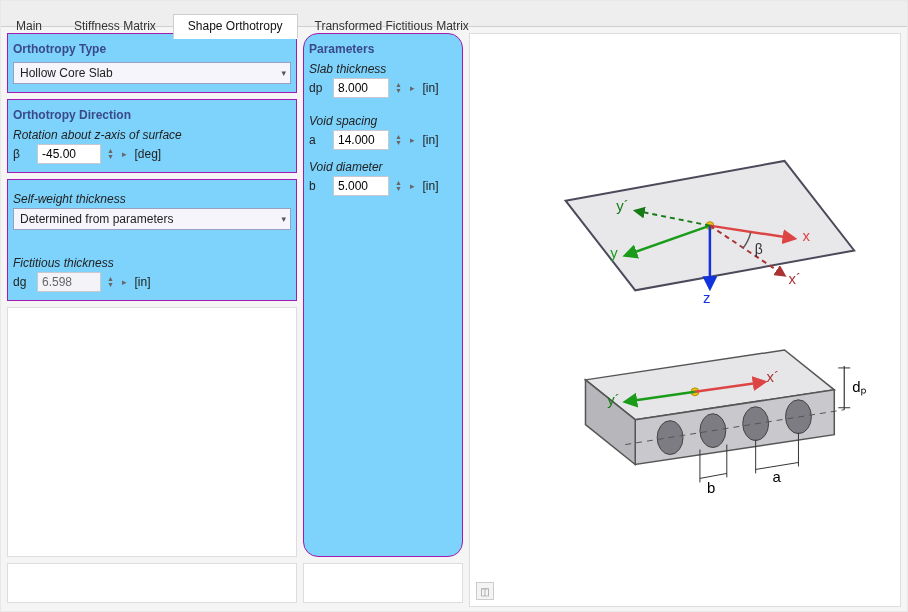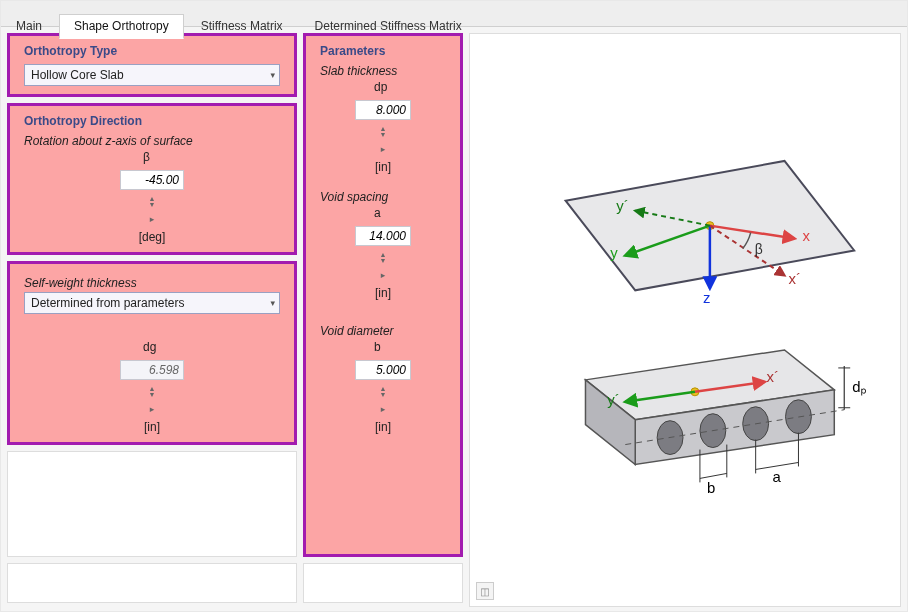--- a/index.html
+++ b/index.html
@@ -46,23 +46,23 @@
   }
   .col-left, .col-mid, .col-right {
     display: flex;
     flex-direction: column;
     gap: 6px;
   }
   .col-left { width: 290px; }
   .col-mid  { width: 160px; }
   .col-right { flex: 1; }
   .panel {
-    background: #fca5a5;
-    border: 3px solid #a21caf;
-    padding: 8px 14px;
+    background: #7dd3fc;
+    border: 1px solid #a21caf;
+    padding: 8px 5px;
   }
   .panel-title {
     color: #3a4a88;
     font-weight: 600;
     margin-bottom: 6px;
   }
   .combo {
     display: flex;
     align-items: center;
     justify-content: space-between;
@@ -70,33 +70,31 @@
     background: #f6f5fb;
     height: 22px;
     padding: 0 4px 0 6px;
     cursor: pointer;
   }
   .row-label { margin: 4px 0 2px; color: #222; font-style: italic; }
   .num-row {
     display: flex;
     align-items: center;
     gap: 6px;
-    flex-direction: column;
   }
   .num-sym { width: 18px; }
   .num-input {
     width: 64px;
     height: 20px;
     border: 1px solid #c8c8d0;
     background: #fff;
-    text-align: right;
+    text-align: left;
     padding: 0 4px;
     font-family: inherit;
     font-size: 12px;
-    font-style: italic;
   }
   .spinner {
     display: flex;
     flex-direction: column;
     line-height: 6px;
     font-size: 7px;
     color: #666;
   }
   .step-btn {
     font-size: 9px;
@@ -108,21 +106,21 @@
   .blank-panel {
     background: #fff;
     border: 1px solid #ddd;
     flex: 1;
   }
   .footer-panel {
     background: #fff;
     border: 1px solid #ddd;
     height: 40px;
   }
-  .col-mid .panel { flex: 0 0 auto; }
+  .col-mid .panel { flex: 0 0 auto; border-radius: 15px; }
   .col-mid .panel.stretch { flex: 1; }
   .preview {
     background: #fff;
     border: 1px solid #ddd;
     flex: 1;
     position: relative;
     padding: 6px;
   }
   .preview svg { width: 100%; height: 100%; }
   .corner-icon {
@@ -140,23 +138,23 @@
     color: #888;
   }
 </style>
 </head>
 <body>
 
 <div class="app">
 
   <div class="tabs">
     <div class="tab">Main</div>
+    <div class="tab">Stiffness Matrix</div>
     <div class="tab active">Shape Orthotropy</div>
-    <div class="tab">Stiffness Matrix</div>
-    <div class="tab">Determined Stiffness Matrix</div>
+    <div class="tab">Transformed Fictitious Matrix</div>
   </div>
 
   <div class="body">
 
     <div class="col-left">
 
       <div class="panel">
         <div class="panel-title">Orthotropy Type</div>
         <div class="combo">
           <span>Hollow Core Slab</span>
@@ -178,20 +176,21 @@
           <span class="unit">[deg]</span>
         </div>
       </div>
 
       <div class="panel">
         <div class="row-label">Self-weight thickness</div>
         <div class="combo" style="margin-bottom:26px;">
           <span>Determined from parameters</span>
           <span style="font-size:9px;color:#555;">▾</span>
         </div>
+        <div class="row-label">Fictitious thickness</div>
         <div class="num-row">
           <span class="num-sym">dg</span>
           <input class="num-input" style="background: rgb(244, 244, 248); color: rgb(102, 102, 102);" value="6.598">
           <div class="spinner">
               <span>▲</span>
               <span>▼</span>
             </div>
           <span class="step-btn">▸</span>
           <span class="unit">[in]</span>
         </div>
@@ -222,21 +221,21 @@
           <span class="num-sym">a</span>
           <input class="num-input" style="width: 56px;" value="14.000">
           <div class="spinner">
               <span>▲</span>
               <span>▼</span>
             </div>
           <span class="step-btn">▸</span>
           <span class="unit">[in]</span>
         </div>
 
-        <div class="row-label" style="margin-top:24px">Void diameter</div>
+        <div class="row-label" style="margin-top:10px">Void diameter</div>
         <div class="num-row">
           <span class="num-sym">b</span>
           <input class="num-input" style="width: 56px;" value="5.000">
           <div class="spinner">
               <span>▲</span>
               <span>▼</span>
             </div>
           <span class="step-btn">▸</span>
           <span class="unit">[in]</span>
         </div>

